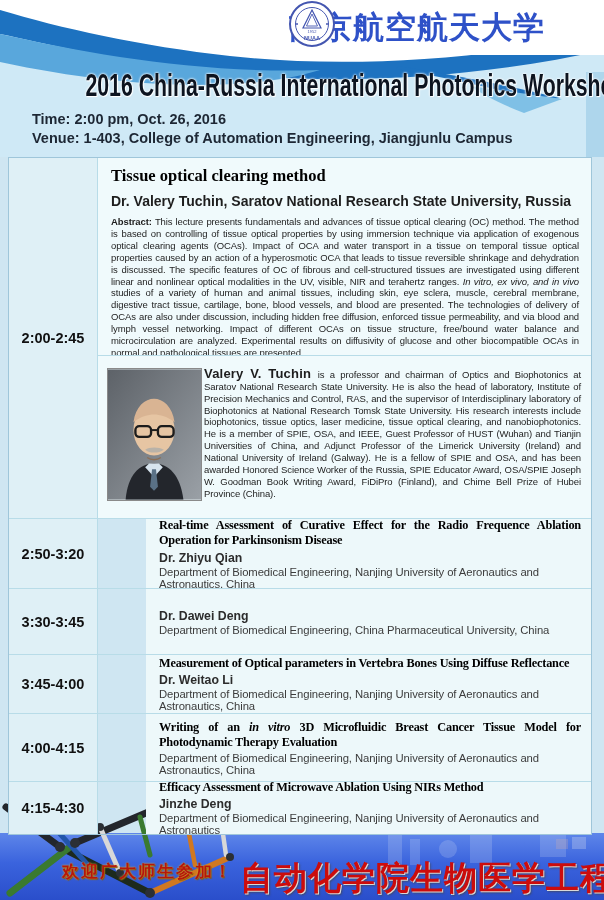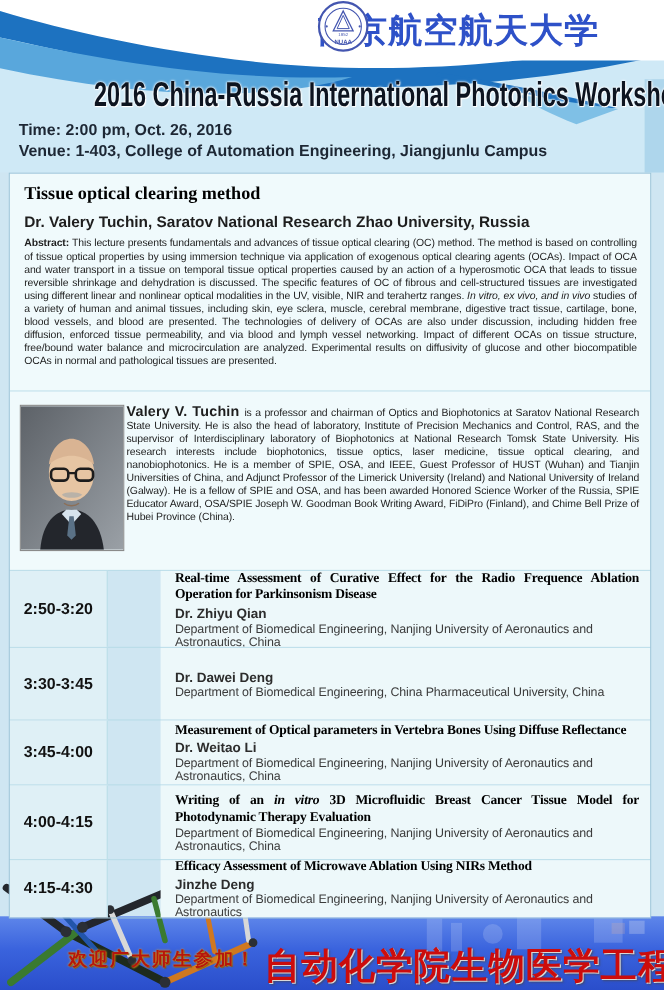--- a/index.html
+++ b/index.html
@@ -24,21 +24,21 @@
   .poster-title{
     position:absolute;top:70px;left:0;width:604px;text-align:center;z-index:2;
     white-space:nowrap;
   }
   .poster-title span{
     display:inline-block;transform:scale(0.76,1.12);transform-origin:50% 50%;
     font-size:28px;font-weight:bold;color:#0d1420;letter-spacing:0px;
     text-shadow:0 0 3px #ffffff,0 0 2px #ffffff,1px 1px 0 #ffffff;
   }
   .time-venue{
-    position:absolute;top:110px;left:17px;z-index:2;color:#1d2734;
+    position:absolute;top:110px;left:32px;z-index:2;color:#1d2734;
     font-size:14.5px;font-weight:bold;line-height:19px;
   }
   
   .schedule{
     position:absolute;top:157px;left:8px;width:584px;z-index:2;
     border:1px solid #9fc6da;box-sizing:border-box;
   }
   .row{display:flex;border-top:1px solid #b8dce8;box-sizing:border-box;}
   .row:first-child{border-top:none;}
   .time-cell{
@@ -135,24 +135,25 @@
 
   <div class="time-venue">
     <div>Time: 2:00 pm, Oct. 26, 2016</div>
     <div>Venue: 1-403, College of Automation Engineering, Jiangjunlu Campus</div>
   </div>
 </div>
 
 <div class="schedule">
 
   <div class="row" style="height:360px;">
+    <div class="time-cell">2:00-2:45</div>
     <div class="kn-stack" style="flex:1;min-width:0;">
       <div class="kn-abstract-cell">
         <div class="kn-title">Tissue optical clearing method</div>
-        <div class="kn-speaker">Dr. Valery Tuchin, Saratov National Research Zhao University, Russia</div>
+        <div class="kn-speaker">Dr. Valery Tuchin, Saratov National Research State University, Russia</div>
         <div class="kn-abstract"><span class="seg-b">Abstract: </span><span>This lecture presents fundamentals and advances of tissue optical clearing (OC) method. The method is based on controlling of tissue optical properties by using immersion technique via application of exogenous optical clearing agents (OCAs). Impact of OCA and water transport in a tissue on temporal tissue optical properties caused by an action of a hyperosmotic OCA that leads to tissue reversible shrinkage and dehydration is discussed. The specific features of OC of fibrous and cell-structured tissues are investigated using different linear and nonlinear optical modalities in the UV, visible, NIR and terahertz ranges. </span><span class="seg-i">In vitro, ex vivo, and in vivo</span><span> studies of a variety of human and animal tissues, including skin, eye sclera, muscle, cerebral membrane, digestive tract tissue, cartilage, bone, blood vessels, and blood are presented. The technologies of delivery of OCAs are also under discussion, including hidden free diffusion, enforced tissue permeability, and via blood and lymph vessel networking. Impact of different OCAs on tissue structure, free/bound water balance and microcirculation are analyzed. Experimental results on diffusivity of glucose and other biocompatible OCAs in normal and pathological tissues are presented.</span></div>
       </div>
       <div class="kn-bio-cell">
         <svg class="photo" viewBox="0 0 95 133">
           <defs>
             <linearGradient id="phbg" x1="0" y1="0" x2="1" y2="1">
               <stop offset="0" stop-color="#5d6268"></stop>
                 <stop offset="1" stop-color="#9aa0a6"></stop>
             </linearGradient>
           </defs>

